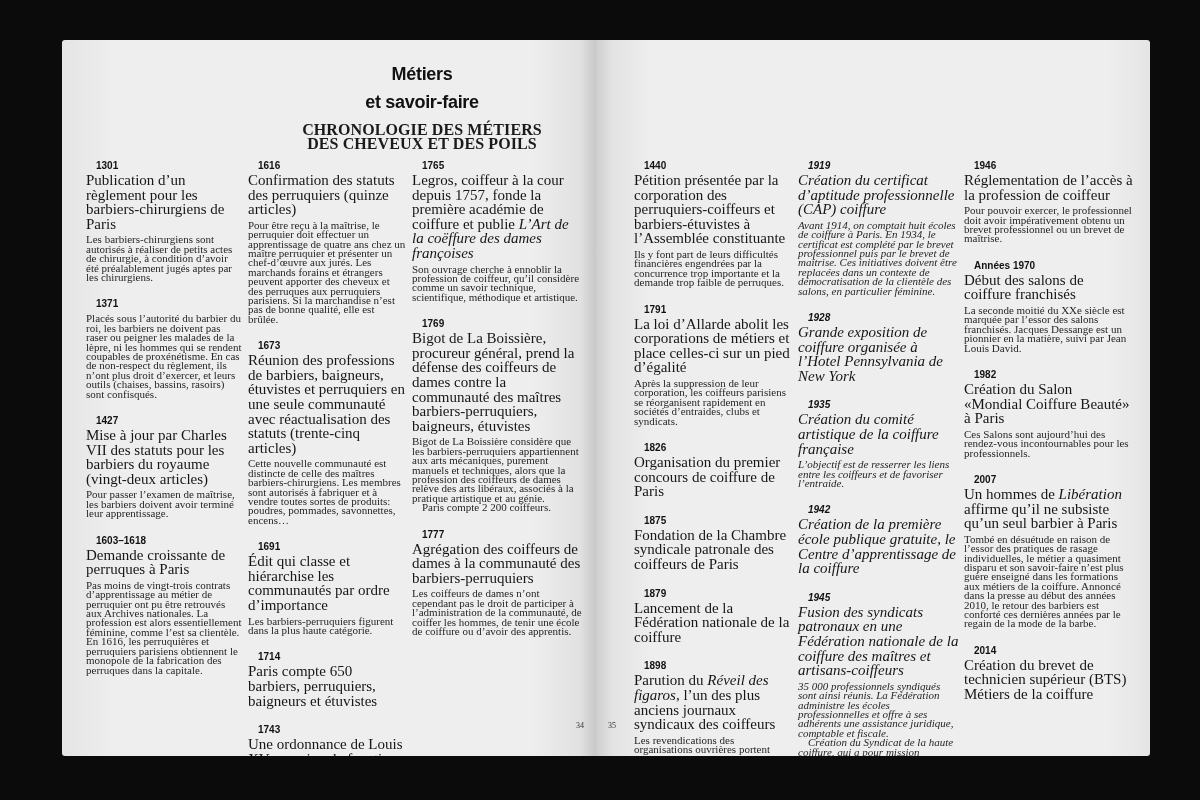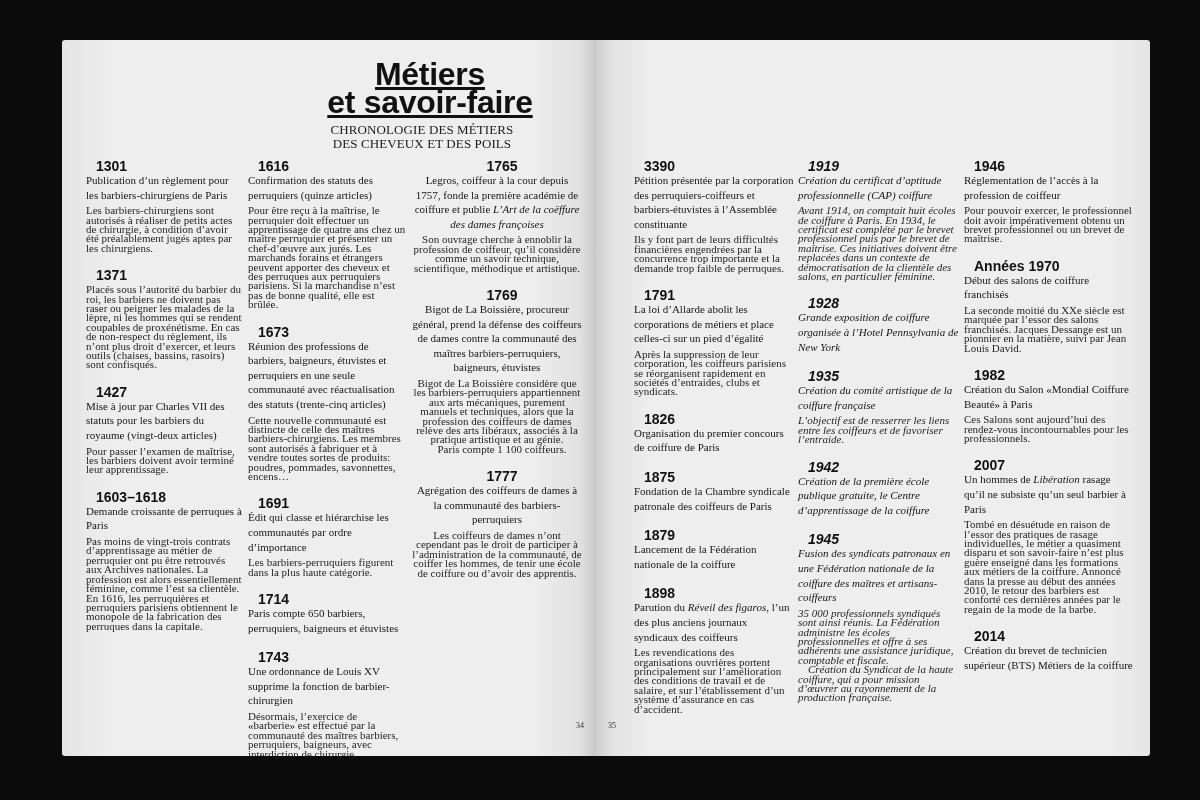--- a/index.html
+++ b/index.html
@@ -25,42 +25,41 @@
     }
     .page.right { left: 534px; width: 554px;
       background: linear-gradient(to right, #cfcecf 0%, #e4e3e4 3%, #efeeef 10%, #efeeef 92%, #e6e5e6 100%);
       border-radius: 0 3px 3px 0;
     }
     .ghost {
       position: absolute; color: rgba(0,0,0,0.045);
       font-size: 16px; line-height: 22px; pointer-events: none;
     }
     .title {
-      position: absolute; left: 258px; top: 20px; width: 220px;
+      position: absolute; left: 250px; top: 20px; width: 220px;
       text-align: center;
       font-family: "Liberation Sans", "DejaVu Sans", sans-serif;
-      font-weight: bold; font-size: 32px; line-height: 28px;
+      font-weight: bold; font-size: 18px; line-height: 28px;
       color: #111;
       letter-spacing: -0.3px;
-      text-decoration: underline;
     }
     .subtitle {
       position: absolute; left: 240px; top: 83px; width: 240px;
-      text-align: center; font-size: 13px; line-height: 14px;
-      text-transform: uppercase; letter-spacing: 0.1px; color: #1a1a1a;
+      text-align: center; font-size: 16px; line-height: 14px;
+      text-transform: uppercase; letter-spacing: 0.1px; color: #1a1a1a; font-weight: bold;
     }
     .col { position: absolute; top: 120px; }
     .entry { margin-bottom: 16px; }
     .year {
       font-family: "Liberation Sans", "DejaVu Sans", sans-serif;
-      font-weight: bold; font-size: 14px; line-height: 12px;
+      font-weight: bold; font-size: 10px; line-height: 12px;
       padding-left: 10px; color: #111;
     }
     .head {
-      font-size: 11px; line-height: 14.6px; color: #161616;
+      font-size: 15px; line-height: 14.6px; color: #161616;
       margin-top: 1px;
     }
     .head i { font-style: italic; }
     .body {
       font-size: 11px; line-height: 9.4px; color: #262626;
       margin-top: 4px;
     }
     .body .indent { display: block; text-indent: 10px; }
     .pagenum {
       position: absolute; bottom: 26px; font-size: 8px; color: #333;
@@ -123,50 +122,50 @@
         <div class="year">1714</div>
         <div class="head">Paris compte 650 barbiers, perruquiers, baigneurs et étuvistes</div>
       </div>
       <div class="entry">
         <div class="year">1743</div>
         <div class="head">Une ordonnance de Louis XV supprime la fonction de barbier-chirurgien</div>
         <div class="body">Désormais, l’exercice de «barberie» est effectué par la communauté des maîtres barbiers, perruquiers, baigneurs, avec interdiction de chirurgie.</div>
       </div>
     </div>
 
-    <div class="col" style="left:350px; width:170px;text-align:center;">
+    <div class="col" style="left:350px; width:170px;">
       <div class="entry">
         <div class="year">1765</div>
         <div class="head"><span>Legros, coiffeur à la cour depuis 1757, fonde la première académie de coiffure et publie</span> <i>L’Art de la coëffure des dames françoises</i></div>
         <div class="body">Son ouvrage cherche à ennoblir la profession de coiffeur, qu’il considère comme un savoir technique, scientifique, méthodique et artistique.</div>
       </div>
       <div class="entry">
         <div class="year">1769</div>
         <div class="head">Bigot de La Boissière, procureur général, prend la défense des coiffeurs de dames contre la communauté des maîtres barbiers-perruquiers, baigneurs, étuvistes</div>
         <div class="body">
           <span>Bigot de La Boissière considère que les barbiers-perruquiers appartiennent aux arts mécaniques, purement manuels et techniques, alors que la profession des coiffeurs de dames relève des arts libéraux, associés à la pratique artistique et au génie.</span>
-          <span class="indent">Paris compte 1 100 coiffeurs.</span>
+          <span class="indent">Paris compte 2 200 coiffeurs.</span>
         </div>
       </div>
       <div class="entry">
         <div class="year">1777</div>
         <div class="head">Agrégation des coiffeurs de dames à la communauté des barbiers-perruquiers</div>
         <div class="body">Les coiffeurs de dames n’ont cependant pas le droit de participer à l’administration de la communauté, de coiffer les hommes, de tenir une école de coiffure ou d’avoir des apprentis.</div>
       </div>
     </div>
 
     <div class="pagenum" style="right:12px;">34</div>
   </div>
 
   <div class="page right">
     <div class="ghost" style="left:200px; top:10px; width:320px;"></div>
 
     <div class="col" style="left:38px; width:160px;">
       <div class="entry">
-        <div class="year">3390</div>
+        <div class="year">1440</div>
         <div class="head">Pétition présentée par la corporation des perruquiers-coiffeurs et barbiers-étuvistes à l’Assemblée constituante</div>
         <div class="body">Ils y font part de leurs difficultés financières engendrées par la concurrence trop importante et la demande trop faible de perruques.</div>
       </div>
       <div class="entry">
         <div class="year">1791</div>
         <div class="head">La loi d’Allarde abolit les corporations de métiers et place celles-ci sur un pied d’égalité</div>
         <div class="body">Après la suppression de leur corporation, les coiffeurs parisiens se réorganisent rapidement en sociétés d’entraides, clubs et syndicats.</div>
       </div>
       <div class="entry">
         <div class="year">1826</div>
@@ -227,21 +226,21 @@
         <div class="head">Début des salons de coiffure franchisés</div>
         <div class="body">La seconde moitié du XXe siècle est marquée par l’essor des salons franchisés. Jacques Dessange est un pionnier en la matière, suivi par Jean Louis David.</div>
       </div>
       <div class="entry">
         <div class="year">1982</div>
         <div class="head">Création du Salon «Mondial Coiffure Beauté» à Paris</div>
         <div class="body">Ces Salons sont aujourd’hui des rendez-vous incontournables pour les professionnels.</div>
       </div>
       <div class="entry">
         <div class="year">2007</div>
-        <div class="head"><span>Un hommes de</span> <i>Libération</i><span> rasage qu’il ne subsiste qu’un seul barbier à Paris</span></div>
+        <div class="head"><span>Un hommes de</span> <i>Libération</i><span> affirme qu’il ne subsiste qu’un seul barbier à Paris</span></div>
         <div class="body">Tombé en désuétude en raison de l’essor des pratiques de rasage individuelles, le métier a quasiment disparu et son savoir-faire n’est plus guère enseigné dans les formations aux métiers de la coiffure. Annoncé dans la presse au début des années 2010, le retour des barbiers est conforté ces dernières années par le regain de la mode de la barbe.</div>
       </div>
       <div class="entry">
         <div class="year">2014</div>
         <div class="head">Création du brevet de technicien supérieur (BTS) Métiers de la coiffure</div>
       </div>
     </div>
 
     <div class="pagenum" style="left:12px;">35</div>
   </div>

